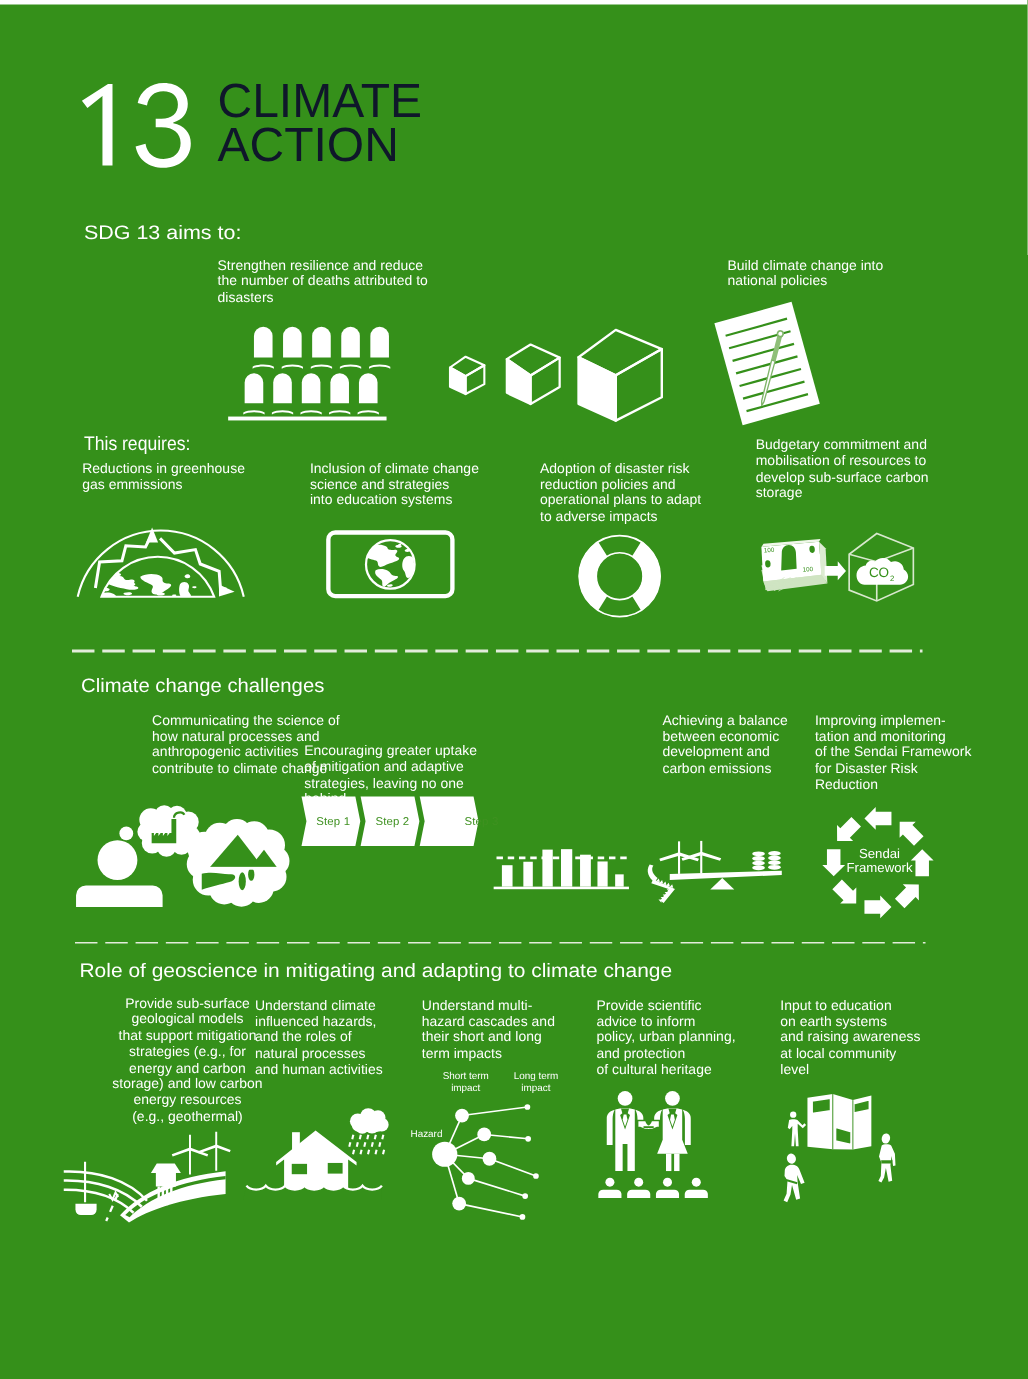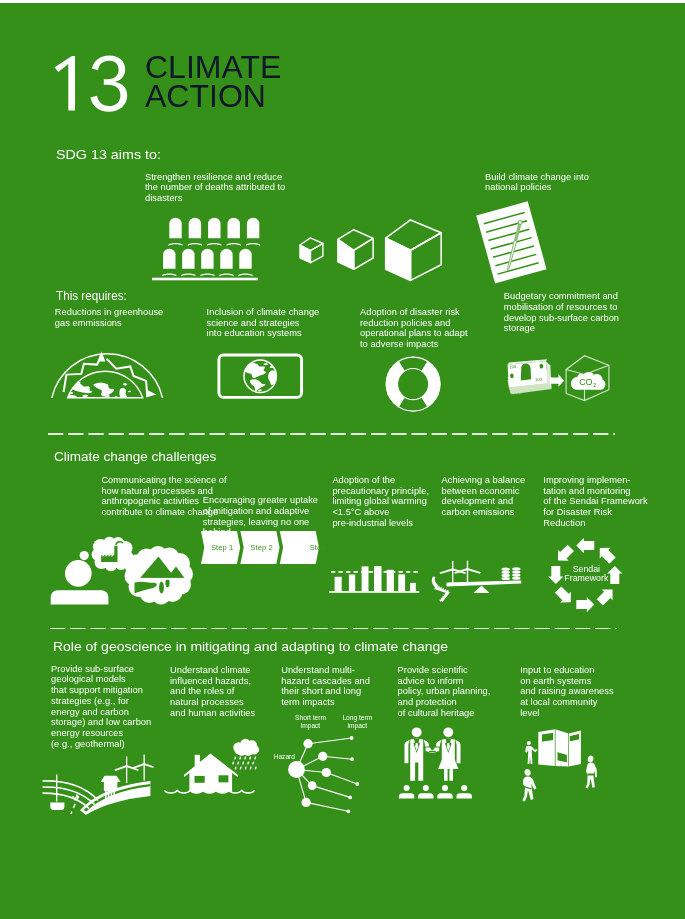--- a/index.html
+++ b/index.html
@@ -316,25 +316,20 @@
   <div class="sect-head" style="left:54.4px;top:450.4px;transform:scaleX(1.039);">Climate change challenges</div>
 
   <div class="body-txt" style="left:54.4px;top:474.8px;width:150px;margin-left:47px;">Communicating the science of
 how natural processes and
 anthropogenic activities
 contribute to climate change</div>
   <div class="body-txt" style="left:202.8px;top:495px;width:130px;">Encouraging greater uptake
 of mitigation and adaptive
 strategies, leaving no one
 behind</div>
-  <div class="body-txt" style="left:332.4px;top:474.8px;width:108px;">Adoption of the
-precautionary principle,
-limiting global warming
-&lt;1.5°C above
-pre-industrial levels</div>
   <div class="body-txt" style="left:441.6px;top:474.8px;width:100px;">Achieving a balance
 between economic
 development and
 carbon emissions</div>
   <div class="body-txt" style="left:543.3px;top:474.8px;width:110px;">Improving implemen-
 tation and monitoring
 of the Sendai Framework
 for Disaster Risk
 Reduction</div>
 
@@ -478,21 +473,21 @@
     <div class="cycle-label">
       <div>Sendai</div>
       <div>Framework</div>
     </div>
   </div>
 
   <div class="dash" style="left:49.6px;top:627.6px;width:567px;"></div>
 
   <div class="sect-head" style="left:53.3px;top:639.9px;transform:scaleX(1.074);">Role of geoscience in mitigating and adapting to climate change</div>
 
-  <div class="body-txt" style="left:51px;top:663.7px;width:122px;">Provide sub-surface
+  <div class="body-txt" style="left:64px;top:663.7px;width:122px;text-align:center;">Provide sub-surface
 geological models
 that support mitigation
 strategies (e.g., for
 energy and carbon
 storage) and low carbon
 energy resources
 (e.g., geothermal)</div>
   <div class="body-txt" style="left:170px;top:664.8px;width:115px;">Understand climate
 influenced hazards,
 and the roles of

